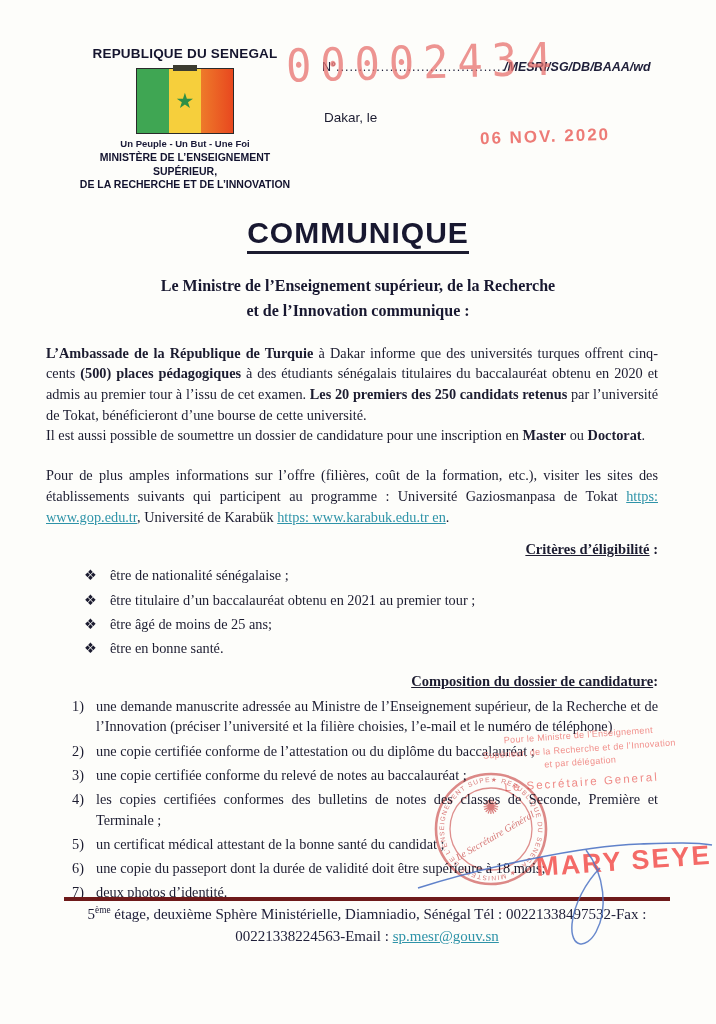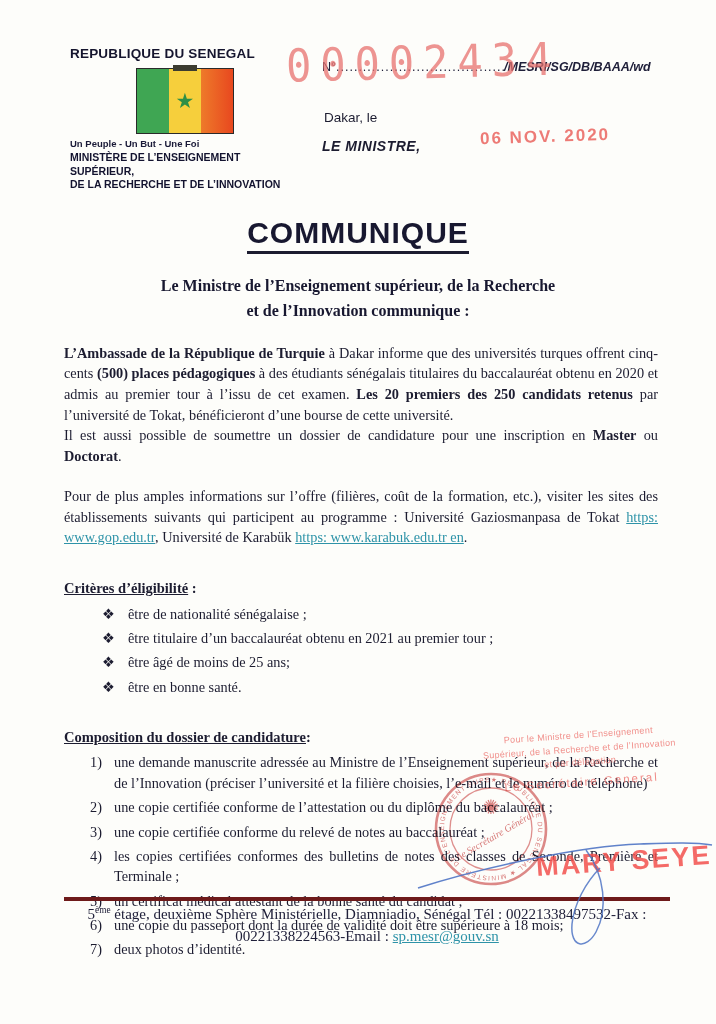--- a/index.html
+++ b/index.html
@@ -1,20 +1,20 @@
 <!DOCTYPE html>
 <html><head>
 <meta charset="utf-8">
 <style>
   html,body{margin:0;padding:0;background:#e9e9e9;}
   .page{position:relative;width:716px;height:1024px;margin:0 auto;background:#fdfdfa;
         color:#1c1c30;font-family:"Liberation Serif",serif;overflow:hidden;}
   
   .header{display:flex;padding:46px 50px 0 70px;}
-  .header-left{width:230px;text-align:left;flex-shrink:0;}
+  .header-left{width:230px;text-align:center;flex-shrink:0;}
   .country{font:700 13.5px "Liberation Sans",sans-serif;color:#15152e;letter-spacing:.2px;}
   .flag{position:relative;width:96px;height:64px;margin:7px auto 4px;border:1px solid #2a2a2a;display:flex;}
   .flag-tab{position:absolute;top:-4px;left:36px;width:24px;height:6px;background:#3c3c30;}
   .stripe{flex:1;}
   .stripe.green{background:#3fa653;}
   .stripe.yellow{background:#f6cf3c;display:flex;align-items:center;justify-content:center;}
   .stripe.red{background:linear-gradient(90deg,#ee7a2a,#e8481f);}
   .flag-star{color:#2e8f46;font-size:21px;line-height:1;}
   .motto{font:600 9.5px "Liberation Sans",sans-serif;color:#1a1a38;}
   .ministry{font:700 10.5px "Liberation Sans",sans-serif;color:#13132f;line-height:1.3;margin-top:2px;}
@@ -24,27 +24,27 @@
   .ref-suffix{font-style:italic;font-weight:600;}
   .dakar-line{display:flex;align-items:baseline;margin-top:36px;font-size:13.5px;flex-direction:column;}
   .dakar-underline{flex:1;border-bottom:1.5px solid #23233d;height:0.9em;margin-left:2px;}
   .minister-label{margin-top:12px;font:700 14px "Liberation Sans",sans-serif;font-style:italic;letter-spacing:.5px;}
   
   .title-wrap{text-align:center;margin-top:24px;}
   .title{display:inline-block;font:800 30px "Liberation Sans",sans-serif;letter-spacing:1px;
          border-bottom:3px solid #1c1c30;padding-bottom:1px;color:#181830;}
   .subtitle{margin-top:20px;text-align:center;font-weight:700;font-size:16px;line-height:1.55;color:#181830;}
   
-  .content{padding:0 58px 0 64px;font-size:14.3px;line-height:1.45;}
+  .content{padding:0 58px 0 46px;font-size:14.3px;line-height:1.45;}
   .para{margin-top:19px;text-align:justify;}
   .para.cont{margin-top:0;}
   .seg-b{font-weight:700;}
   .seg-sup{vertical-align:super;font-size:.62em;}
   .seg-link{color:#2e93a8;text-decoration:underline;text-decoration-color:#2e93a8;}
-  .section-heading{margin-top:30px;font-weight:700;font-size:14.5px;}
+  .section-heading{margin-top:12px;font-weight:700;font-size:14.5px;text-align:right;}
   .underlined{text-decoration:underline;}
   .blist{margin-top:5px;padding-left:38px;}
   .nlist{margin-top:4px;padding-left:26px;}
   .li-row{display:flex;margin-top:3.5px;}
   .li-marker{width:26px;flex-shrink:0;}
   .nlist .li-marker{width:24px;}
   .li-text{flex:1;text-align:justify;}
   
   .footer{position:absolute;left:64px;right:46px;top:897px;border-top:4px solid #6e1a1a;
           padding-top:3px;text-align:center;font-size:15px;line-height:1.45;color:#20203a;}
@@ -89,21 +89,20 @@
     <div class="header-right">
       <div class="ref-line">
         <span>N°</span>
           <span class="ref-dots">......................................................</span>
           <span class="ref-suffix">/MESRI/SG/DB/BAAA/wd</span>
       </div>
       <div class="dakar-line">
         <span>Dakar, le</span>
         <span class="dakar-underline"></span>
       </div>
-      <div class="minister-label">LE MINISTRE,</div>
     </div>
   </div>
 
   <div class="title-wrap">
     <span class="title">COMMUNIQUE</span>
   </div>
   <div class="subtitle">
     <div>Le Ministre de l’Enseignement supérieur, de la Recherche</div>
     <div>et de l’Innovation communique :</div>
   </div>

